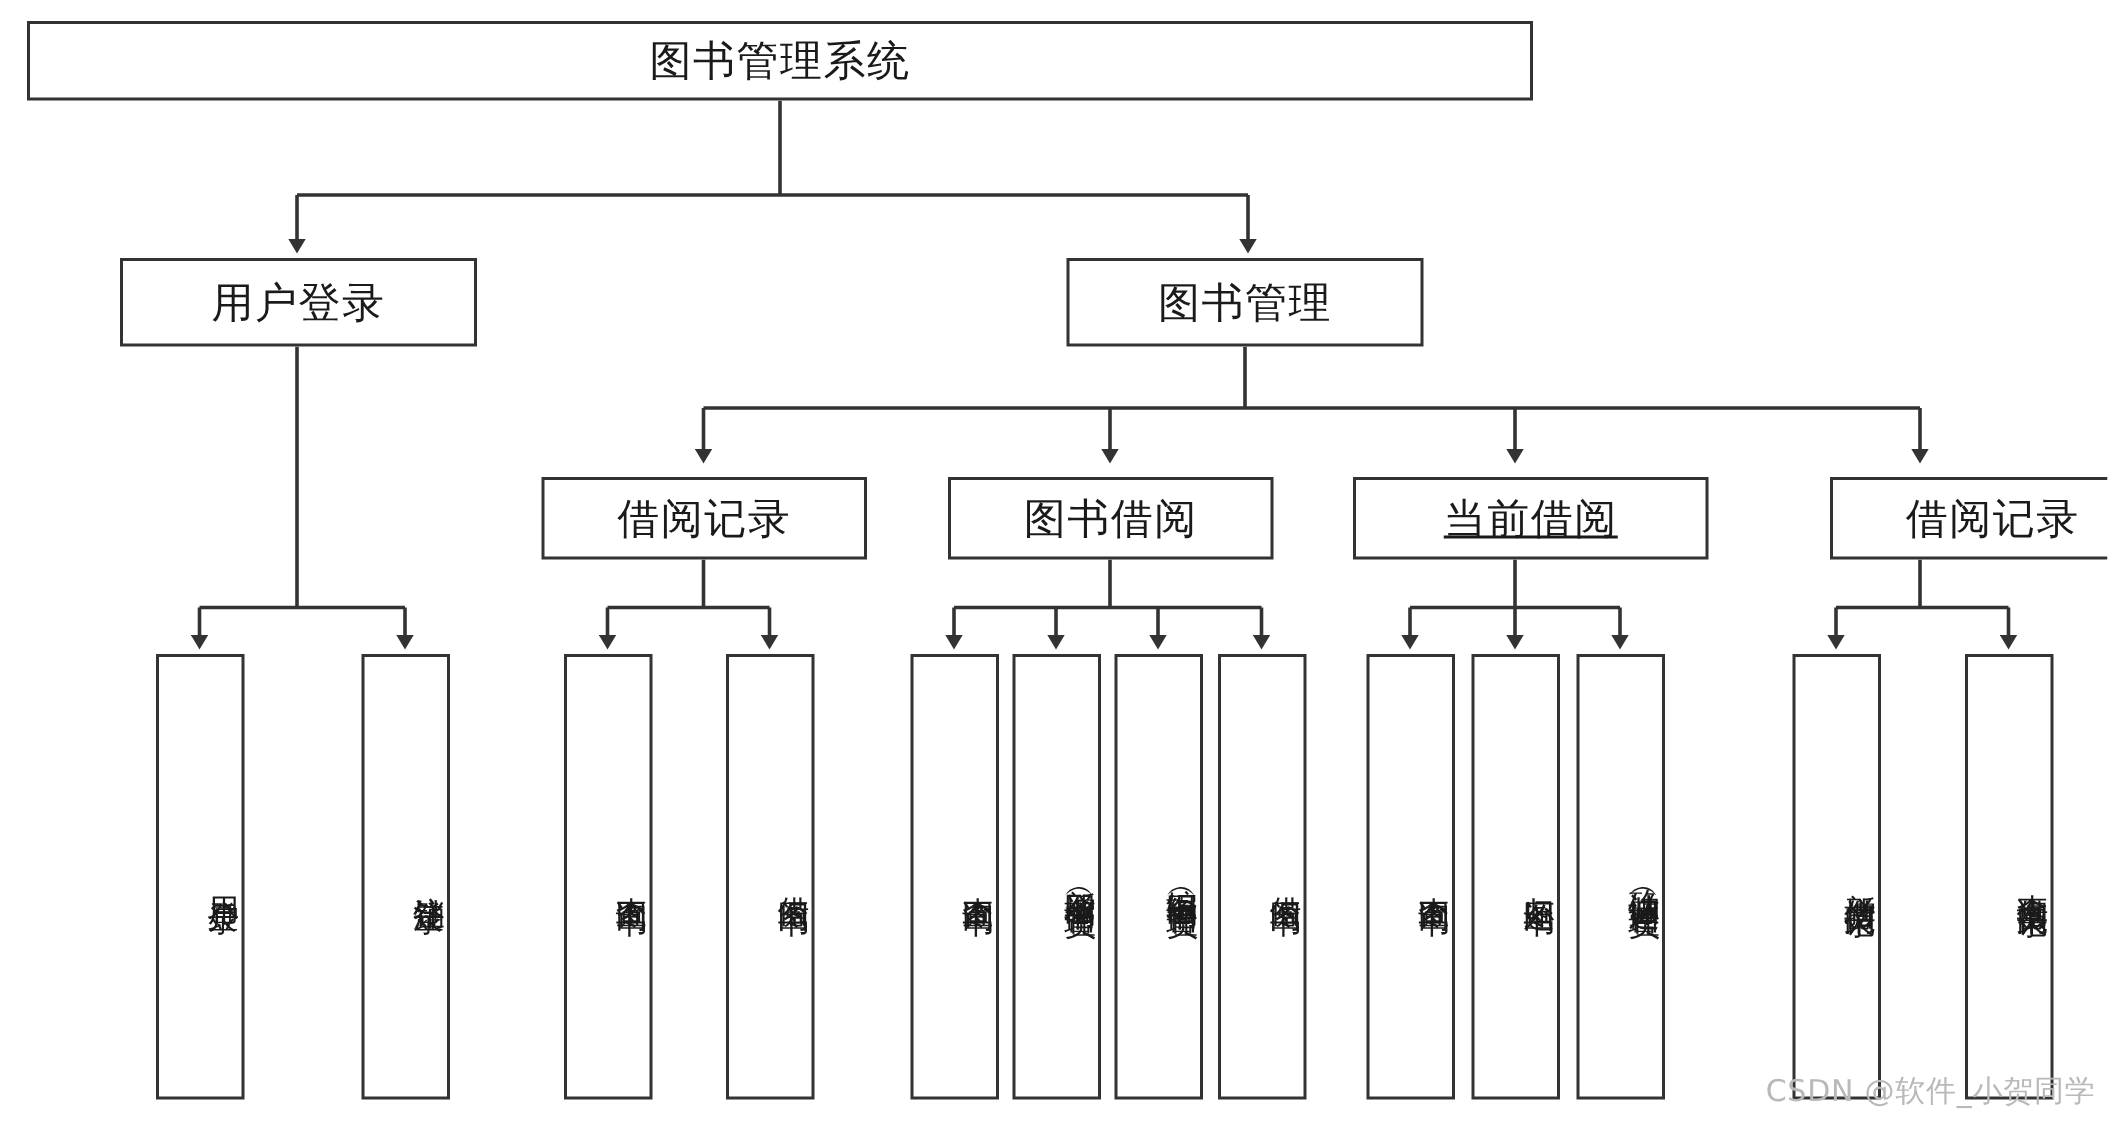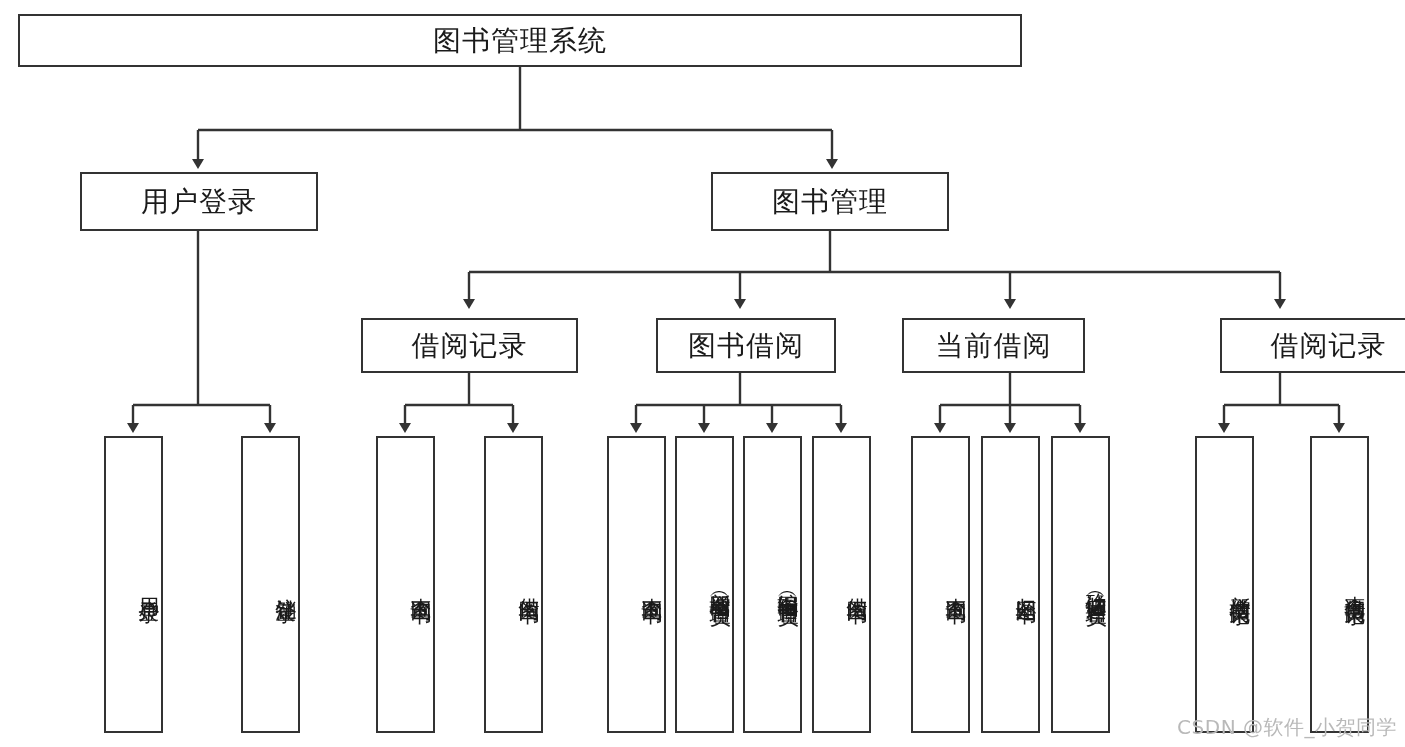--- a/index.html
+++ b/index.html
@@ -126,24 +126,24 @@
   <div class="node node-h" style="left:80px; top:172px; width:238px; height:59px;">
     <span>用户登录</span>
   </div>
   <div class="node node-h" style="left:711px; top:172px; width:238px; height:59px;">
     <span>图书管理</span>
   </div>
 
   <div class="node node-h" style="left:361px; top:318px; width:217px; height:55px;">
     <span>借阅记录</span>
   </div>
-  <div class="node node-h" style="left:632px; top:318px; width:180px; height:55px;margin-left:24px;">
+  <div class="node node-h" style="left:632px; top:318px; width:217px; height:55px;">
     <span>图书借阅</span>
   </div>
-  <div class="node node-h" style="left:902px; top:318px; width:183px; height:55px;">
+  <div class="node node-h" style="left:902px; top:318px; width:237px; height:55px;text-decoration:underline;">
     <span>当前借阅</span>
   </div>
   <div class="node node-h" style="left:1172px; top:318px; width:217px; height:55px;margin-left:48px;">
     <span>借阅记录</span>
   </div>
 
   <div class="node node-v" style="left:104px; top:436px; width:59px; height:297px;">
     <span class="vtext">用户登录</span>
   </div>
   <div class="node node-v" style="left:241px; top:436px; width:59px; height:297px;">

